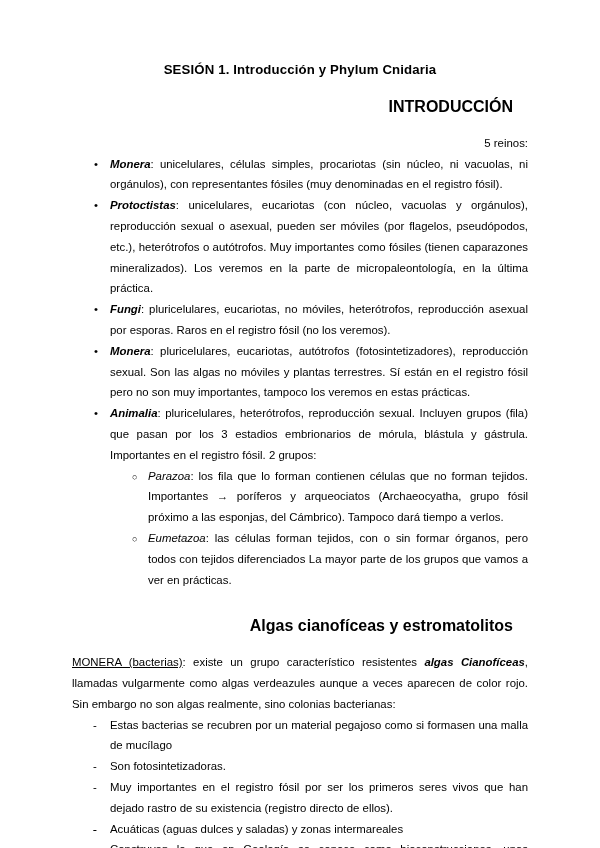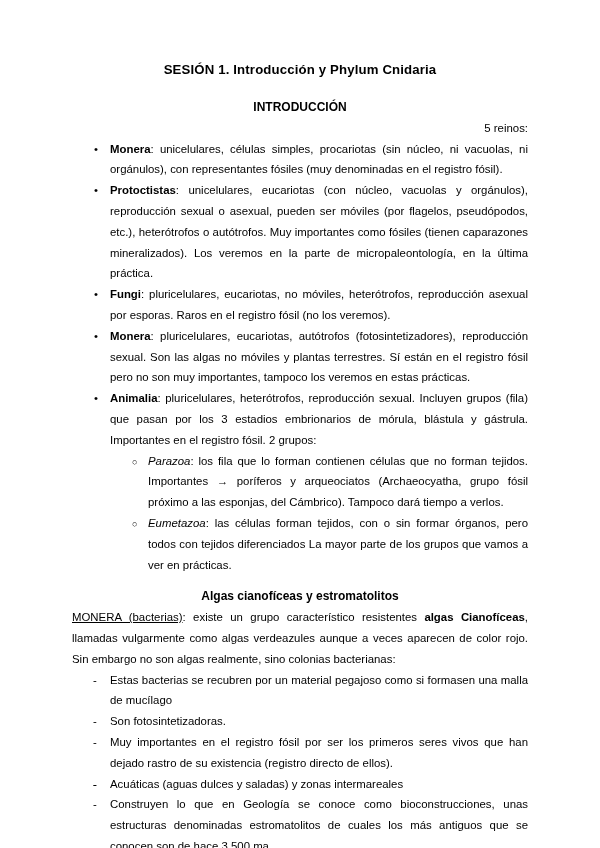--- a/index.html
+++ b/index.html
@@ -42,25 +42,25 @@
     line-height: 20.8px;
     text-align: justify;
     text-justify: inter-word;
     margin: 0;
     hyphens: none;
   }
   .para.tight {
     text-align: right;
   }
   .heading-sub {
-    font-size: 12px;
+    font-size: 16px;
     font-weight: bold;
     line-height: 20.8px;
-    margin: 0;
-    text-align: center;
+    margin: 15px;
+    text-align: right;
   }
   .spacer-sm { height: 11px; }
 
   
   ul.lvl1 {
     list-style: none;
     margin: 0;
     padding: 0;
   }
   ul.lvl1 > li {
@@ -116,21 +116,21 @@
   }
   ul.dash > li > .mk {
     position: absolute;
     left: 21px;
     top: 0;
     font-size: 11.4px;
     line-height: 20.8px;
   }
   ul.dash > li.nojust { text-align: left; }
 
-  b, .b { font-weight: bold; }
+  b, .b { font-weight: bold; font-style: italic; }
   i, .i { font-style: italic; }
   .u { text-decoration: underline; }
 </style>
 </head>
 <body>
 
 <div class="page">
   <div class="content">
 
     <h1 class="doc-title">SESIÓN 1. Introducción y Phylum Cnidaria</h1>

